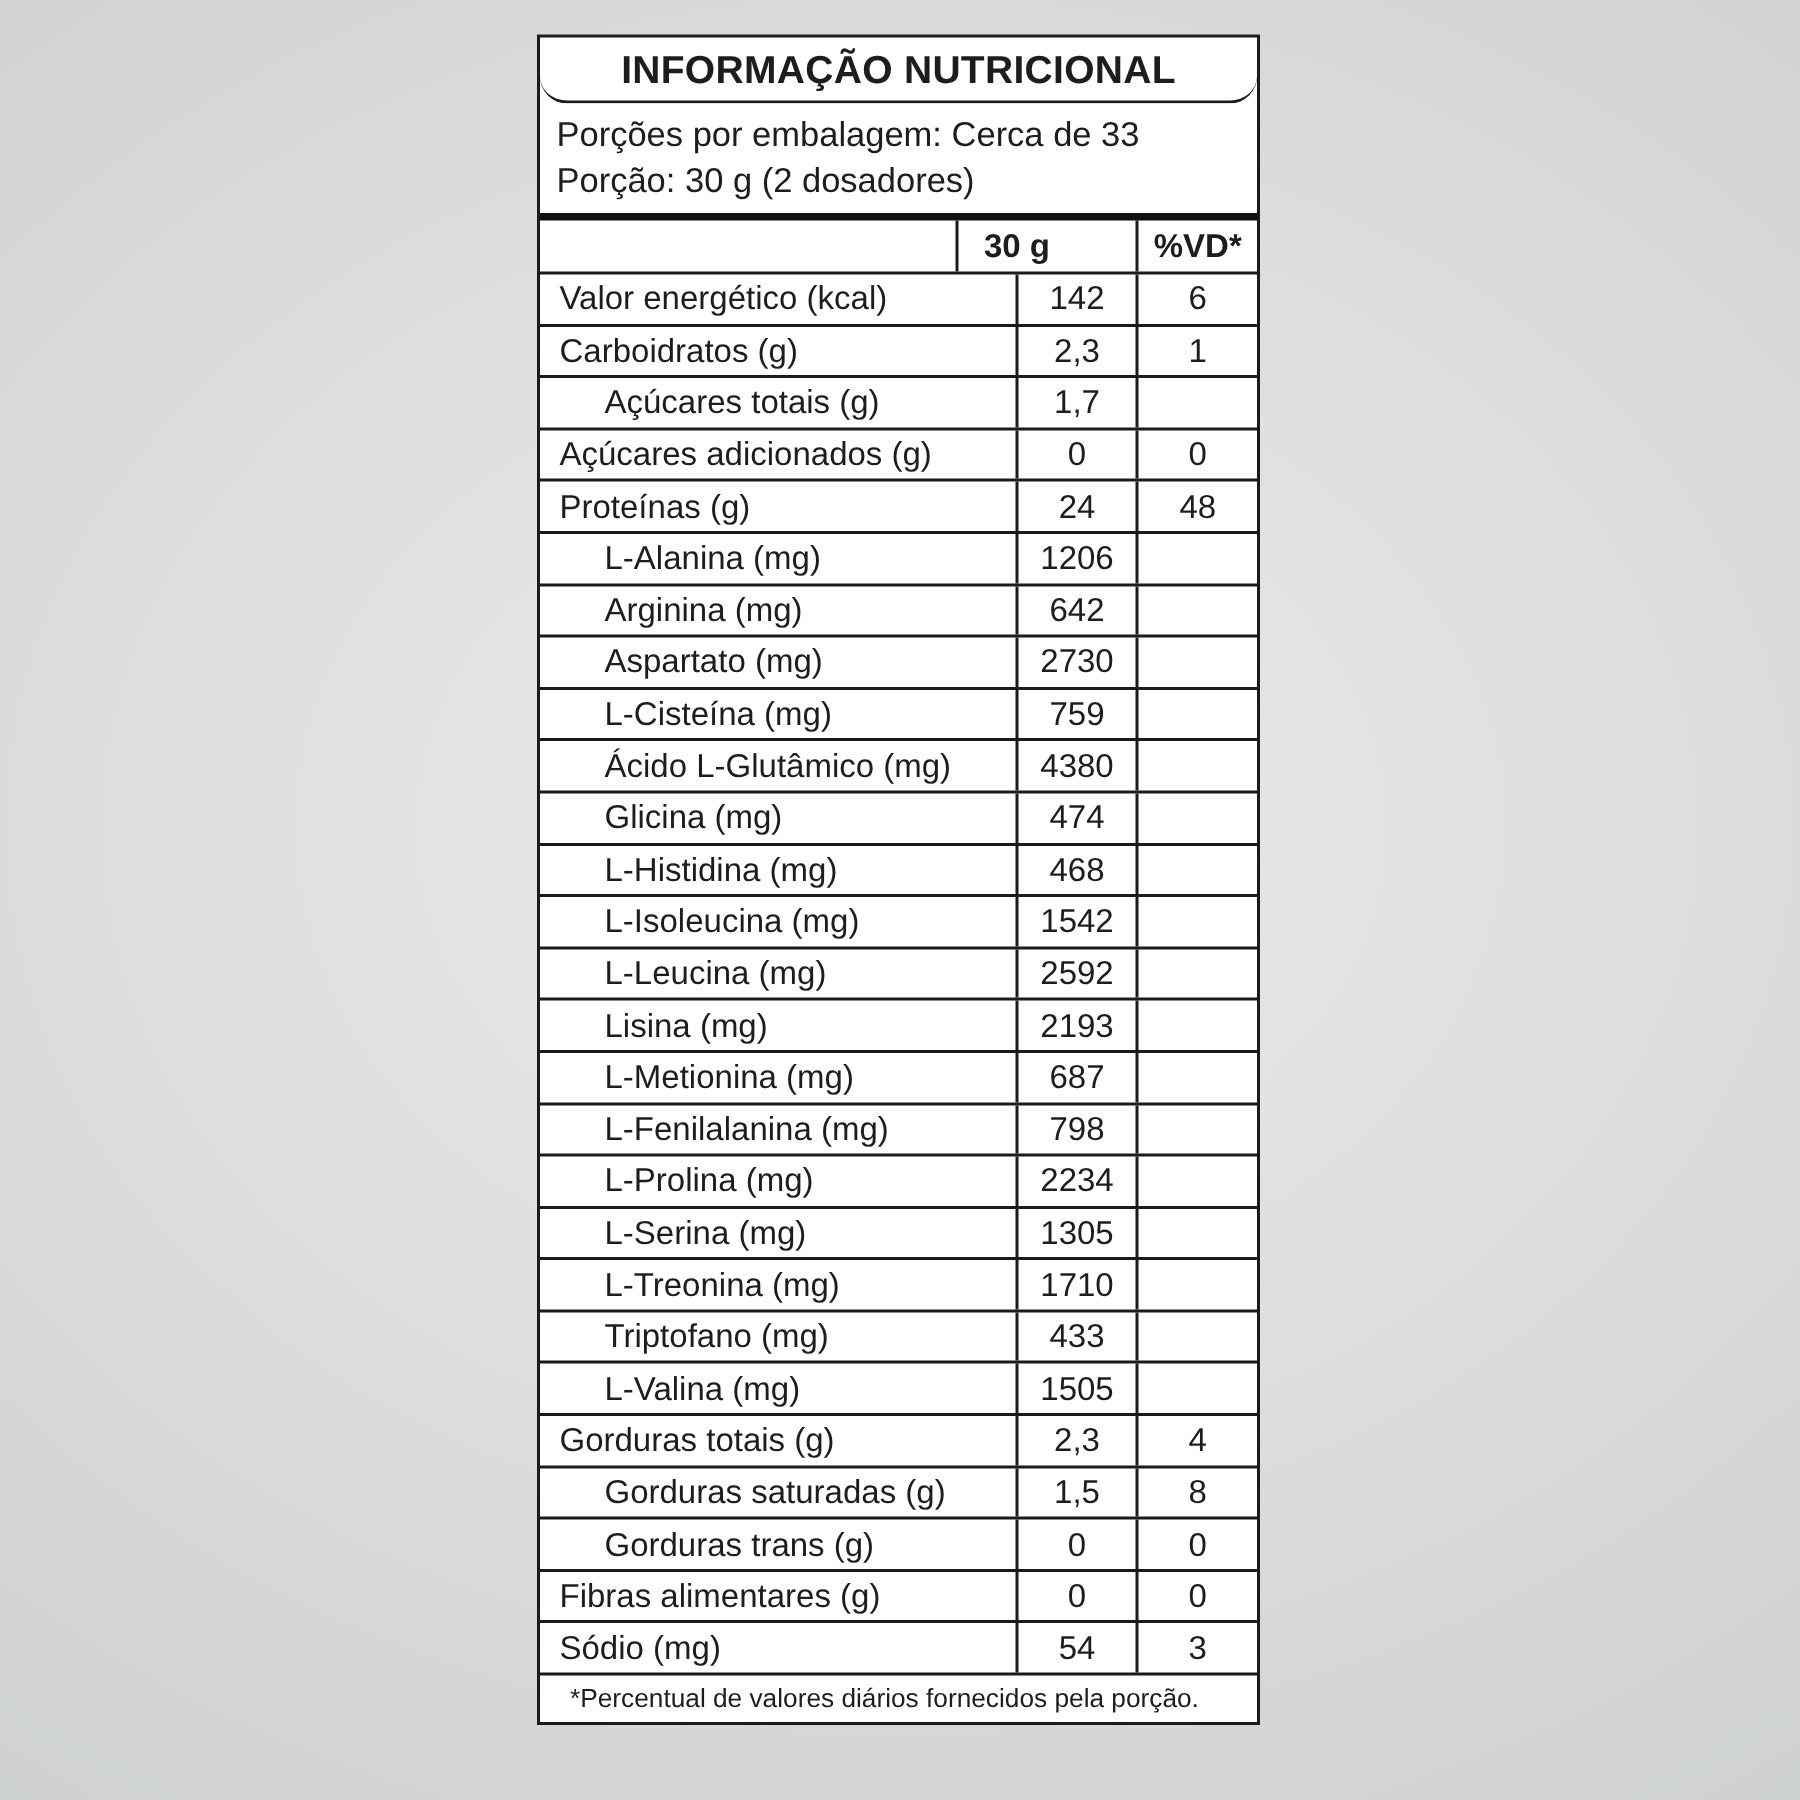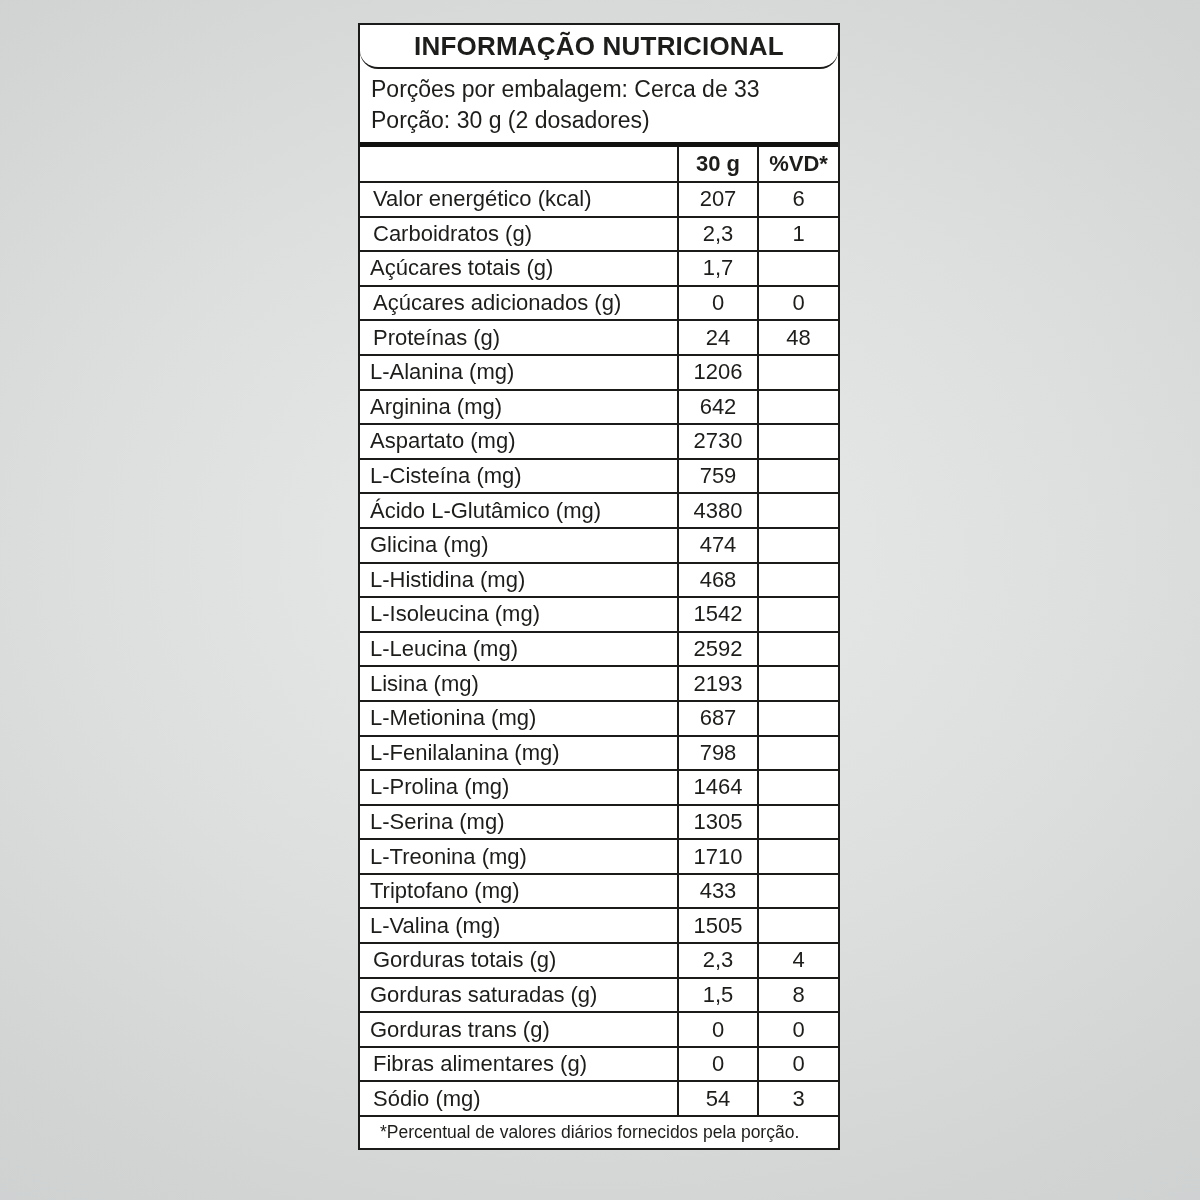--- a/index.html
+++ b/index.html
@@ -41,25 +41,25 @@
     white-space:nowrap;
   }
 
   .row {
     display:flex;
     align-items:stretch;
     height:34.6px;
     border-bottom:2px solid #1b1b19;
     font-size:22px;
   }
-  .row.header-row { height:36px; font-weight:bold; }
+  .row.header-row { height:36px; font-weight:bold;gap:40px; }
 
   .c { display:flex; align-items:center; }
   .c.lab { flex:1 1 auto; padding-left:13px; white-space:nowrap; overflow:hidden;text-align:center; }
-  .c.lab.ind1 { padding-left:10px; }
+  .c.lab.ind1 { padding-left:43px; }
   .c.lab.ind2 { }
   .c.num {
     width:80px; flex:0 0 80px;
     border-left:2px solid #1b1b19;
     justify-content:center;
     text-align:center;
     white-space:nowrap;
   }
   .c.num.dv { width:81px; flex:0 0 81px; }
 
@@ -86,21 +86,21 @@
 
     <div class="row header-row">
       <div class="c lab"></div>
       <div class="c num">30 g</div>
       <div class="c num dv">%VD*</div>
     </div>
 
     <div id="rows">
         <div class="row">
           <div class="c lab">Valor energético (kcal)</div>
-          <div class="c num">207</div>
+          <div class="c num">142</div>
           <div class="c num dv">6</div>
         </div>
         <div class="row">
           <div class="c lab">Carboidratos (g)</div>
           <div class="c num">2,3</div>
           <div class="c num dv">1</div>
         </div>
         <div class="row">
           <div class="c lab ind1">Açúcares totais (g)</div>
           <div class="c num">1,7</div>
@@ -171,21 +171,21 @@
           <div class="c num">687</div>
           <div class="c num dv"></div>
         </div>
         <div class="row">
           <div class="c lab ind1">L-Fenilalanina (mg)</div>
           <div class="c num">798</div>
           <div class="c num dv"></div>
         </div>
         <div class="row">
           <div class="c lab ind1">L-Prolina (mg)</div>
-          <div class="c num">1464</div>
+          <div class="c num">2234</div>
           <div class="c num dv"></div>
         </div>
         <div class="row">
           <div class="c lab ind1">L-Serina (mg)</div>
           <div class="c num">1305</div>
           <div class="c num dv"></div>
         </div>
         <div class="row">
           <div class="c lab ind1">L-Treonina (mg)</div>
           <div class="c num">1710</div>

